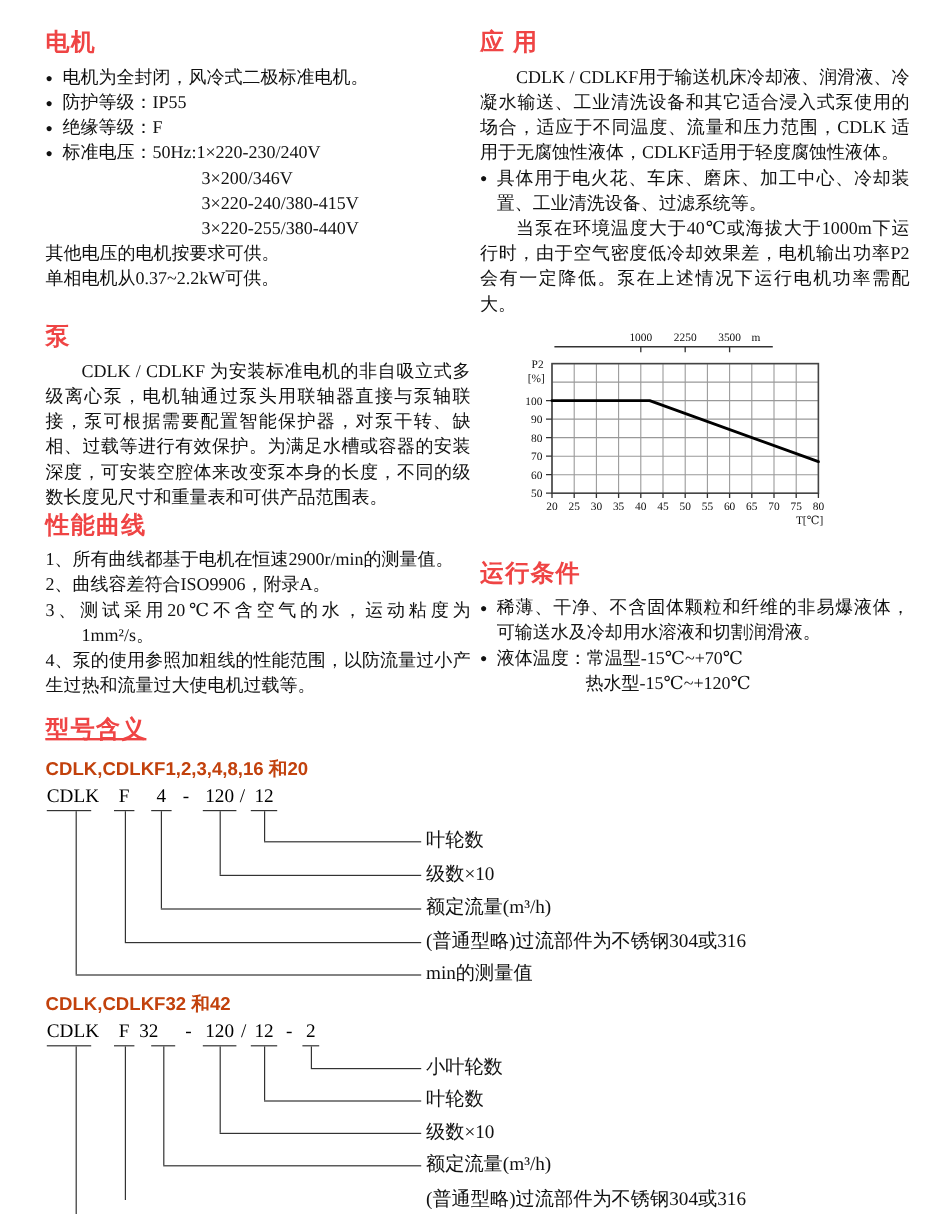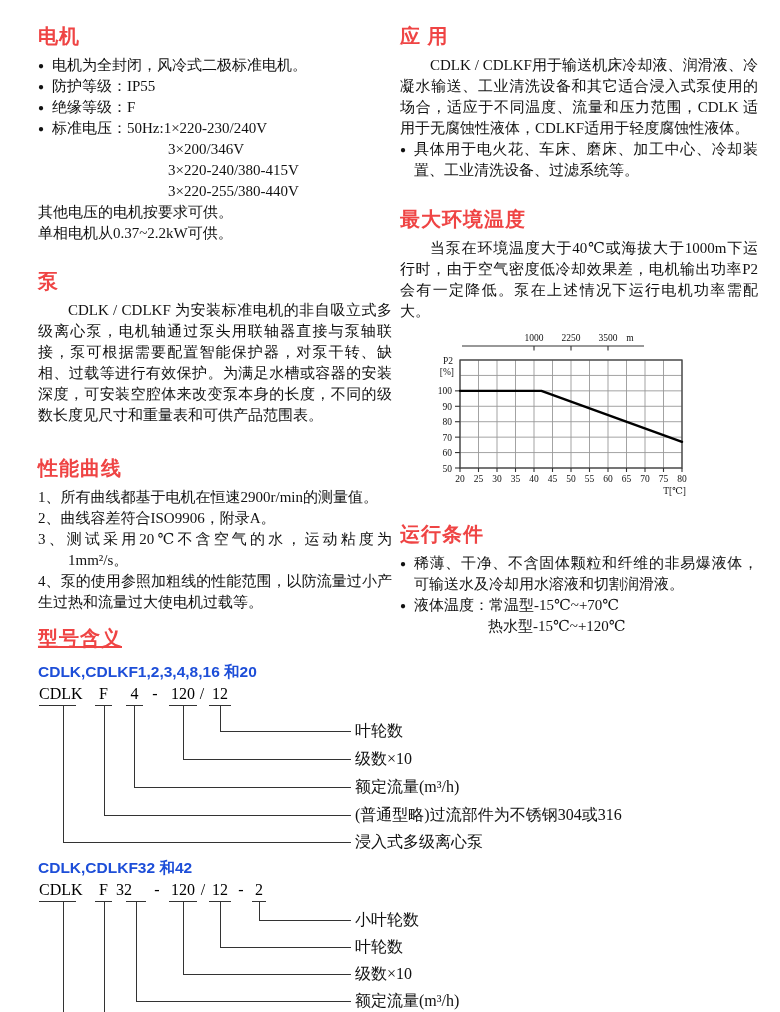--- a/index.html
+++ b/index.html
@@ -20,21 +20,21 @@
   .indent{text-indent:2em;}
   .bullet-line{position:relative;padding-left:14px;text-align:justify;}
   .bullet-line .bl-dot{
     position:absolute;left:0;top:0;font-size:10px;line-height:21px;
   }
   .voltage-lines{padding-left:130px;}
   .perf-item{padding-left:2em;text-indent:-2em;text-align:justify;}
   .perf-item.no-hang{padding-left:0;text-indent:0;}
   .series-label{
     font-family:"Liberation Sans","DejaVu Sans",sans-serif;
-    font-weight:600;font-size:15.5px;line-height:19px;color:#1d4ed8;margin:2px 0 3px 0;
+    font-weight:600;font-size:15.5px;line-height:19px;color:#c2410c;margin:2px 0 3px 0;
   }
   .diagram{position:relative;}
   .dg-part{
     position:absolute;top:0;height:20px;text-align:center;
     font-family:"Liberation Serif","DejaVu Serif",serif;font-size:16px;line-height:20px;color:#000;
   }
   .dg-underline{position:absolute;height:0;border-top:1.4px solid #333;}
   .dg-vline{position:absolute;width:0;border-left:1.2px solid #333;}
   .dg-hline{position:absolute;height:0;border-top:1.2px solid #333;}
   .dg-label{
@@ -75,21 +75,21 @@
       <div>3×220-240/380-415V</div>
       <div>3×220-255/380-440V</div>
     </div>
 
     <div>其他电压的电机按要求可供。</div>
     <div>单相电机从0.37~2.2kW可供。</div>
 
     <h2 class="sec" style="margin-top:25px;">泵</h2>
     <p class="para indent">CDLK / CDLKF 为安装标准电机的非自吸立式多级离心泵，电机轴通过泵头用联轴器直接与泵轴联接，泵可根据需要配置智能保护器，对泵干转、缺相、过载等进行有效保护。为满足水槽或容器的安装深度，可安装空腔体来改变泵本身的长度，不同的级数长度见尺寸和重量表和可供产品范围表。</p>
 
-    <h2 class="sec" style="margin-top:30px;">性能曲线</h2>
+    <h2 class="sec" style="">性能曲线</h2>
     <div class="perf-item">1、所有曲线都基于电机在恒速2900r/min的测量值。</div>
     <div class="perf-item">2、曲线容差符合ISO9906，附录A。</div>
     <div class="perf-item">3、测试采用20℃不含空气的水，运动粘度为1mm²/s。</div>
     <div class="perf-item no-hang">4、泵的使用参照加粗线的性能范围，以防流量过小产生过热和流量过大使电机过载等。</div>
 
     <h2 class="sec" style="margin-top:13px;margin-bottom:12px;text-decoration:underline;">型号含义</h2>
 
     <div class="series-label">CDLK,CDLKF1,2,3,4,8,16 和20</div>
     <div class="diagram" id="diagram1" style="height:172px;">
         <div class="dg-part" style="left: 1px; width: 37px;">CDLK</div>
@@ -111,21 +111,21 @@
         <div class="dg-hline" style="left: 145px; top: 75px; width: 168px;"></div>
         <div class="dg-label" style="top: 65px;">级数×10</div>
         <div class="dg-vline" style="left: 96px; top: 22px; height: 81px;"></div>
         <div class="dg-hline" style="left: 96px; top: 103px; width: 217px;"></div>
         <div class="dg-label" style="top: 93px;">额定流量(m³/h)</div>
         <div class="dg-vline" style="left: 66px; top: 22px; height: 109px;"></div>
         <div class="dg-hline" style="left: 66px; top: 131px; width: 247px;"></div>
         <div class="dg-label" style="top: 121px;">(普通型略)过流部件为不锈钢304或316</div>
         <div class="dg-vline" style="left: 25px; top: 22px; height: 136px;"></div>
         <div class="dg-hline" style="left: 25px; top: 158px; width: 288px;"></div>
-        <div class="dg-label" style="top: 148px;">浸入式多级离心泵</div>
+        <div class="dg-label" style="top: 148px;">min的测量值</div>
       </div>
 
     <div class="series-label">CDLK,CDLKF32 和42</div>
     <div class="diagram" id="diagram2" style="height:188px;">
         <div class="dg-part" style="left: 1px; width: 37px;">CDLK</div>
         <div class="dg-underline" style="left: 1px; top: 21px; width: 37px;"></div>
         <div class="dg-part" style="left: 57px; width: 17px;">F</div>
         <div class="dg-underline" style="left: 57px; top: 21px; width: 17px;"></div>
         <div class="dg-part" style="left: 76px; width: 20px;">32</div>
         <div class="dg-underline" style="left: 88px; top: 21px; width: 20px;"></div>
@@ -159,21 +159,20 @@
 
   <div class="col-right">
 
     <h2 class="sec">应 用</h2>
     <p class="para indent">CDLK / CDLKF用于输送机床冷却液、润滑液、冷凝水输送、工业清洗设备和其它适合浸入式泵使用的场合，适应于不同温度、流量和压力范围，CDLK 适用于无腐蚀性液体，CDLKF适用于轻度腐蚀性液体。</p>
     <div class="bullet-line">
       <span class="bl-dot">●</span>
       <span>具体用于电火花、车床、磨床、加工中心、冷却装置、工业清洗设备、过滤系统等。</span>
     </div>
 
-    <h2 class="sec" style="margin-top:26px;">最大环境温度</h2>
     <p class="para indent">当泵在环境温度大于40℃或海拔大于1000m下运行时，由于空气密度低冷却效果差，电机输出功率P2会有一定降低。泵在上述情况下运行电机功率需配大。</p>
 
     <div class="chart-wrap" id="chart"><svg width="330" height="172" viewBox="0 0 330 172">
           <line x1="36" y1="138" x2="258" y2="138" stroke="#999" stroke-width="0.9"></line>
           <line x1="36" y1="122.57142857142857" x2="258" y2="122.57142857142857" stroke="#999" stroke-width="0.9"></line>
           <line x1="36" y1="107.14285714285714" x2="258" y2="107.14285714285714" stroke="#999" stroke-width="0.9"></line>
           <line x1="36" y1="91.71428571428572" x2="258" y2="91.71428571428572" stroke="#999" stroke-width="0.9"></line>
           <line x1="36" y1="76.28571428571429" x2="258" y2="76.28571428571429" stroke="#999" stroke-width="0.9"></line>
           <line x1="36" y1="60.85714285714286" x2="258" y2="60.85714285714286" stroke="#999" stroke-width="0.9"></line>
           <line x1="36" y1="45.42857142857143" x2="258" y2="45.42857142857143" stroke="#999" stroke-width="0.9"></line>

